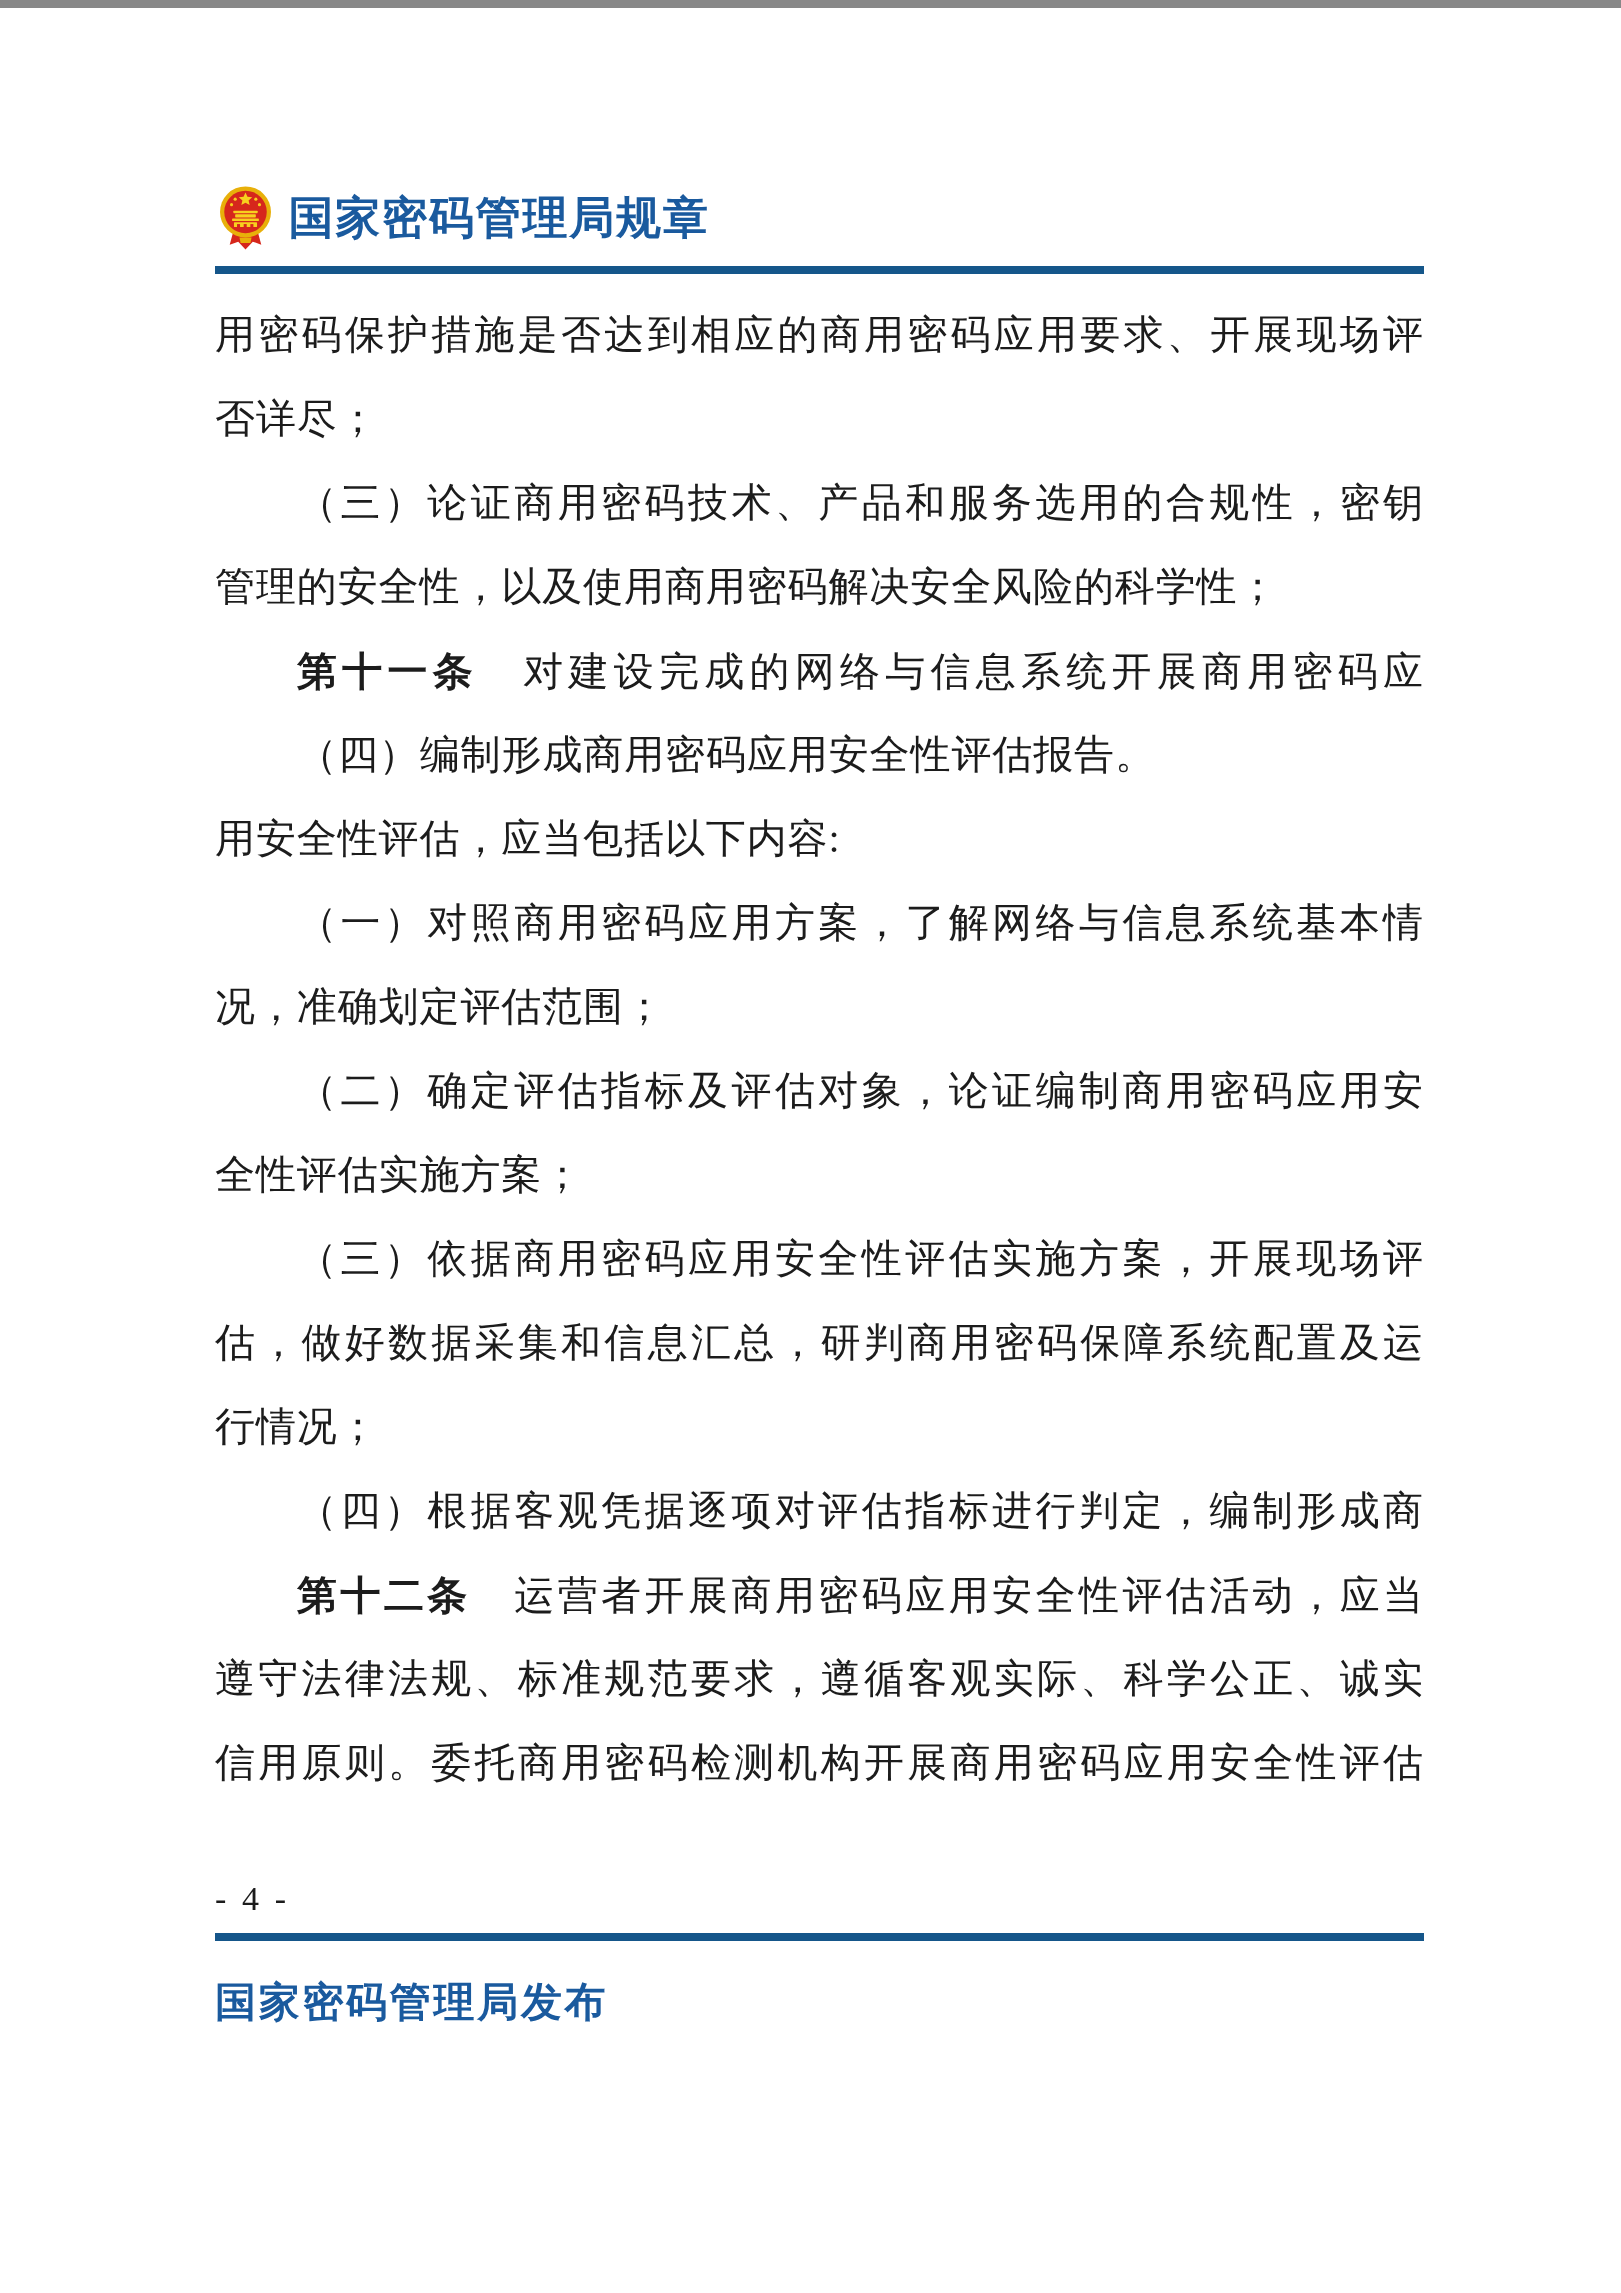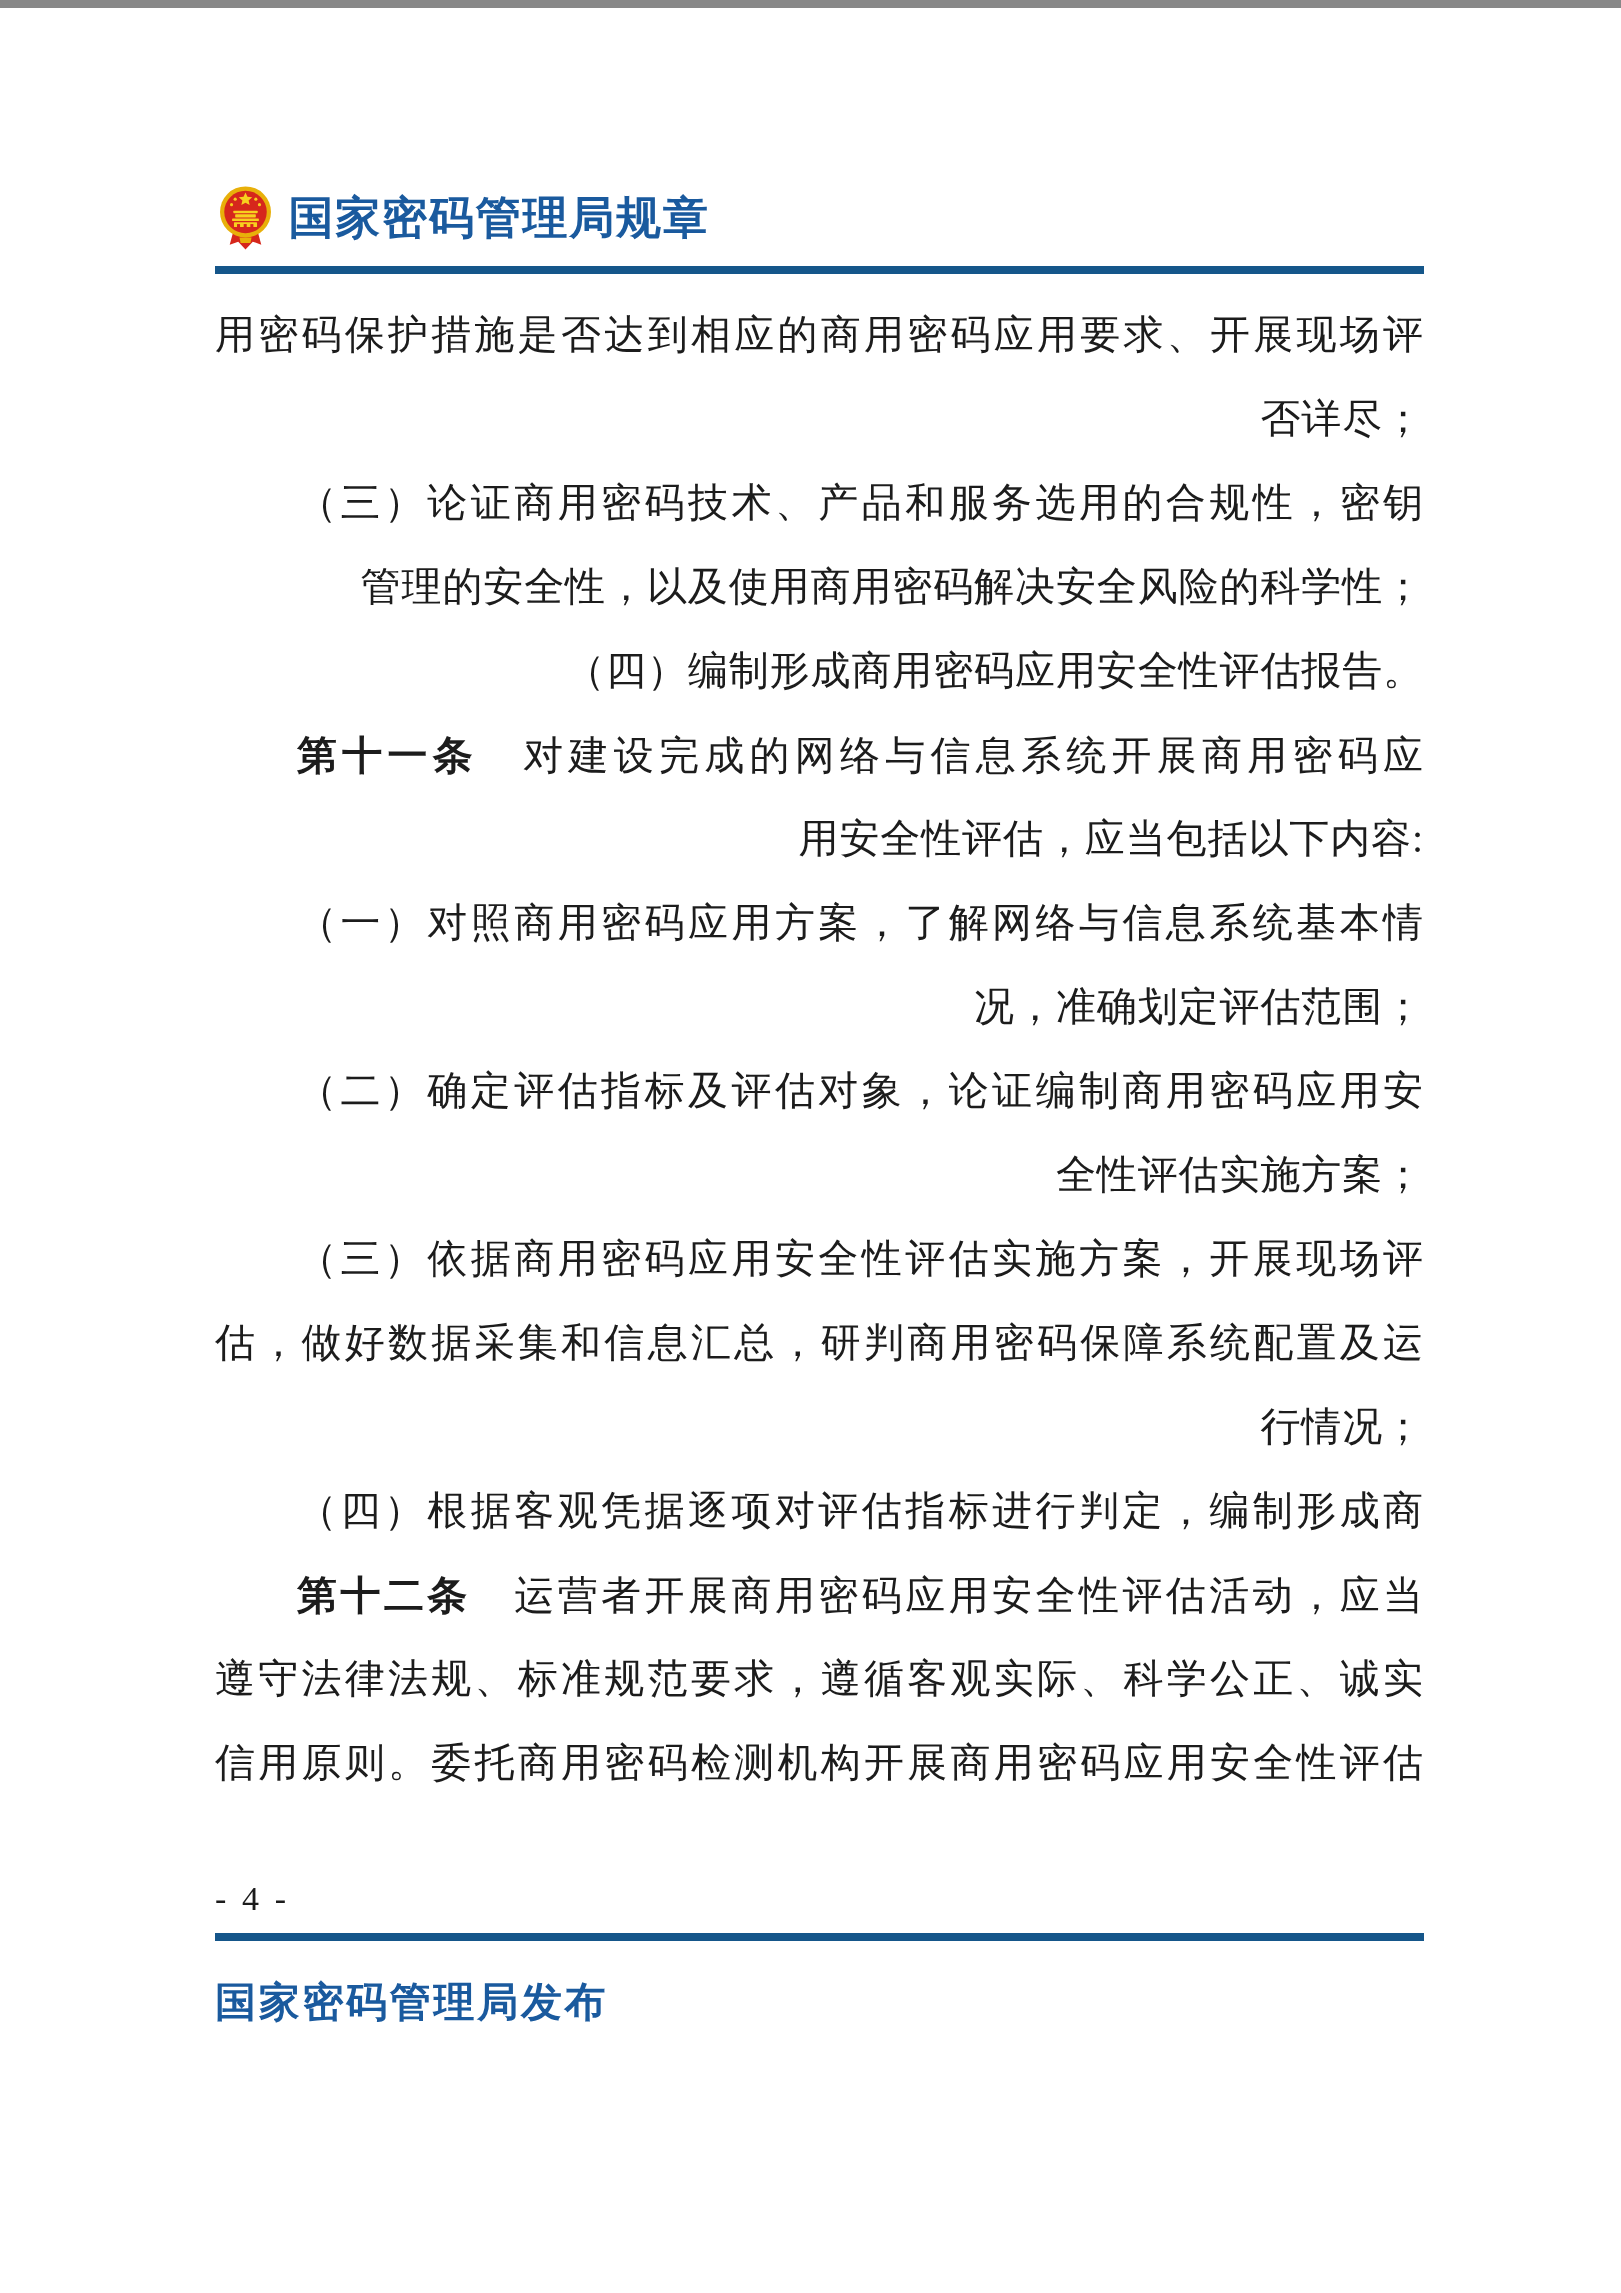--- a/index.html
+++ b/index.html
@@ -48,21 +48,20 @@
   .header-rule{ margin-top:14.3px; }
   
   .body-text{ margin-top:19px; }
   .line{
     height:84px;
     line-height:84px;
     font-size:40px;
     letter-spacing:0.9px;
     white-space:nowrap;
     color:#1c1c1c;
-    text-align:right;
   }
   .line.justify{
     white-space:normal;
     text-align:justify;
     text-align-last:justify;
   }
   .line.indent{ padding-left:82px; }
   .line .art{ font-family:"Liberation Sans", sans-serif; font-weight:bold; }
   
   .page-number{
@@ -115,22 +114,22 @@
       </svg>
       <div class="header-title">国家密码管理局规章</div>
     </div>
     <div class="rule header-rule"></div>
 
     <div class="body-text" id="body-text">
         <div class="line justify">用密码保护措施是否达到相应的商用密码应用要求、开展现场评</div>
         <div class="line">否详尽；</div>
         <div class="line indent justify">（三）论证商用密码技术、产品和服务选用的合规性，密钥</div>
         <div class="line">管理的安全性，以及使用商用密码解决安全风险的科学性；</div>
+        <div class="line indent justify"><span class="art">第十一条</span>　对建设完成的网络与信息系统开展商用密码应</div>
         <div class="line indent">（四）编制形成商用密码应用安全性评估报告。</div>
-        <div class="line indent justify"><span class="art">第十一条</span>　对建设完成的网络与信息系统开展商用密码应</div>
         <div class="line">用安全性评估，应当包括以下内容:</div>
         <div class="line indent justify">（一）对照商用密码应用方案，了解网络与信息系统基本情</div>
         <div class="line">况，准确划定评估范围；</div>
         <div class="line indent justify">（二）确定评估指标及评估对象，论证编制商用密码应用安</div>
         <div class="line">全性评估实施方案；</div>
         <div class="line indent justify">（三）依据商用密码应用安全性评估实施方案，开展现场评</div>
         <div class="line justify">估，做好数据采集和信息汇总，研判商用密码保障系统配置及运</div>
         <div class="line">行情况；</div>
         <div class="line indent justify">（四）根据客观凭据逐项对评估指标进行判定，编制形成商</div>
         <div class="line indent justify"><span class="art">第十二条</span>　运营者开展商用密码应用安全性评估活动，应当</div>

